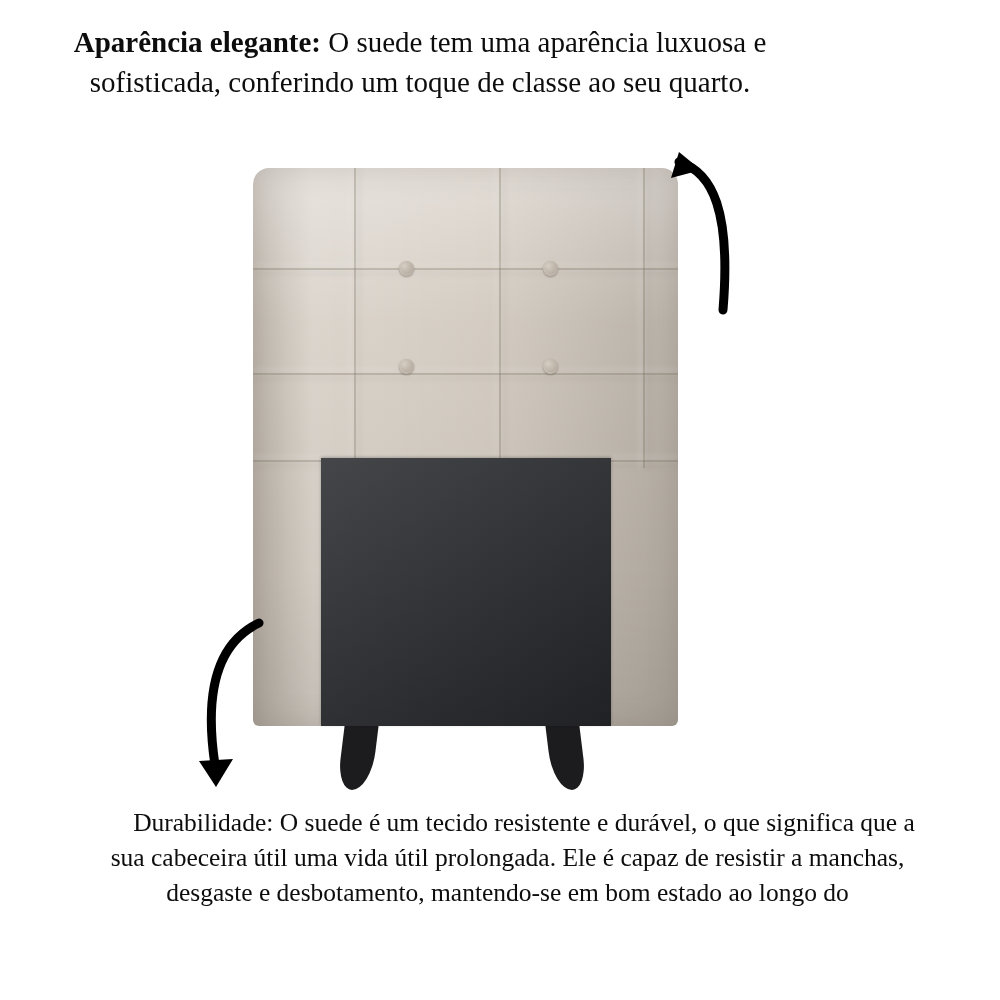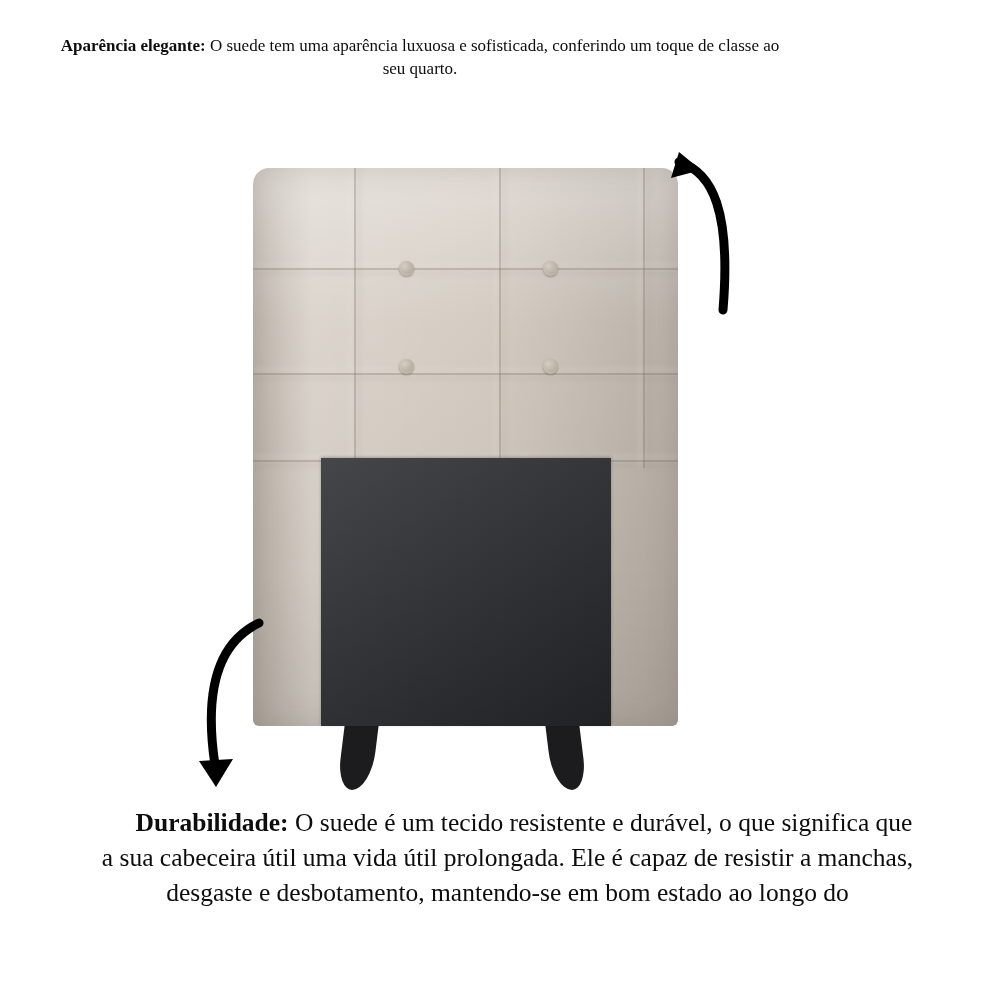--- a/index.html
+++ b/index.html
@@ -26,38 +26,38 @@
   
   .caption {
     position: absolute;
     text-align: center;
     line-height: 1.38;
     color: #0d0d0d;
   }
 
   #caption-top {
     left: 55px;
-    top: 34px;
+    top: 22px;
     width: 730px;
-    font-size: 17px;
+    font-size: 29px;
     text-align: center;
   }
   #caption-top .lead {
     font-weight: bold;
   }
 
   #caption-bottom {
     left: 100px;
     top: 805px;
     width: 815px;
     font-size: 25.5px;
     text-align: center;
   }
   #caption-bottom .lead {
-    font-weight: bold;
+    font-weight: normal;
     margin-left: 33px;
   }
 
   
   #product {
     position: absolute;
     left: 253px;
     top: 168px;
     width: 425px;
     height: 620px;

